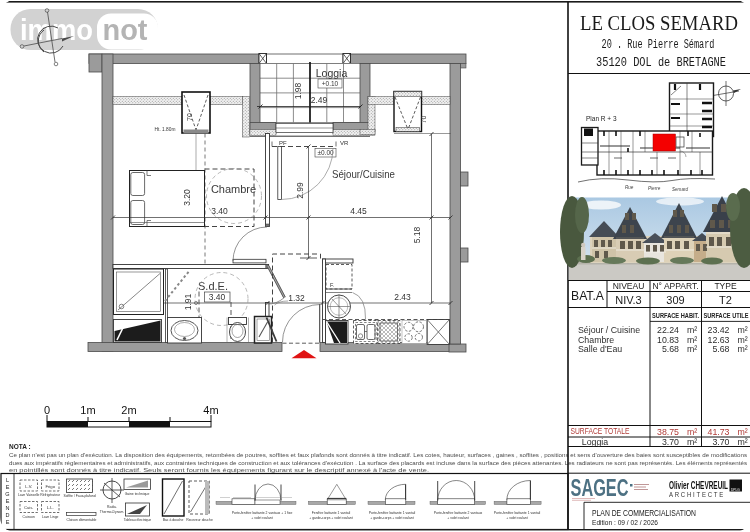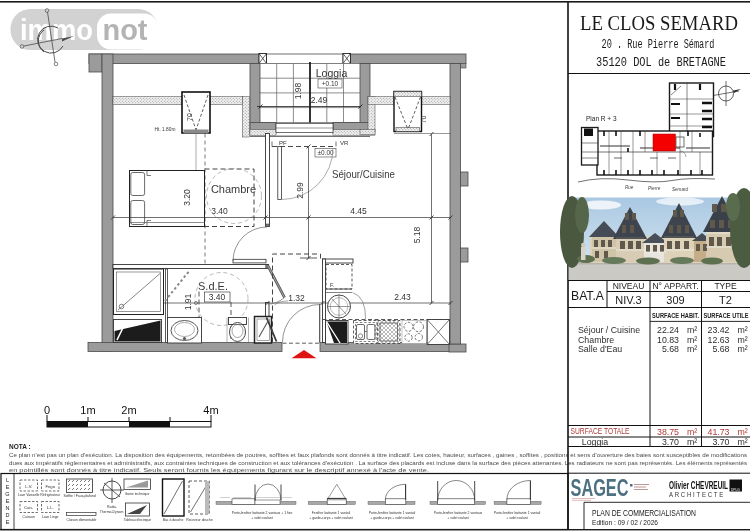--- a/index.html
+++ b/index.html
@@ -1,17 +1,17 @@
 <!DOCTYPE html>
 <html><head>
 <meta charset="utf-8">
 <style>
 html,body{margin:0;padding:0;background:#fff;}
 #page{position:relative;width:750px;height:532px;background:#fff;overflow:hidden;
-font-family:"Liberation Sans",sans-serif;}
+font-family:"Liberation Sans",sans-serif;border-radius:15px;}
 svg{display:block;}
 </style>
 </head>
 <body>
 <div id="page">
 <svg width="750" height="532" viewBox="0 0 750 532" xmlns="http://www.w3.org/2000/svg">
 <defs>
 <pattern id="dots" width="3" height="3" patternUnits="userSpaceOnUse">
 <rect width="3" height="3" fill="#f2f2f2"></rect>
 <circle cx="0.8" cy="0.8" r="0.55" fill="#8f8f8f"></circle>

